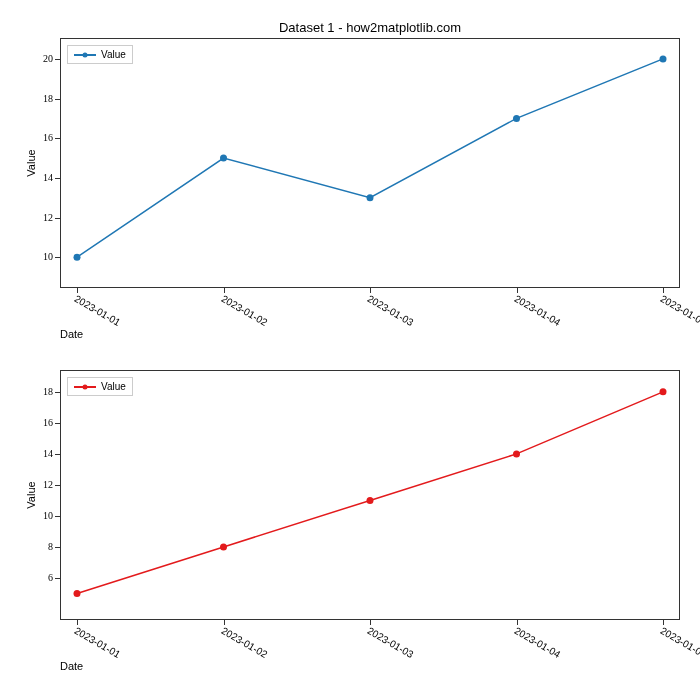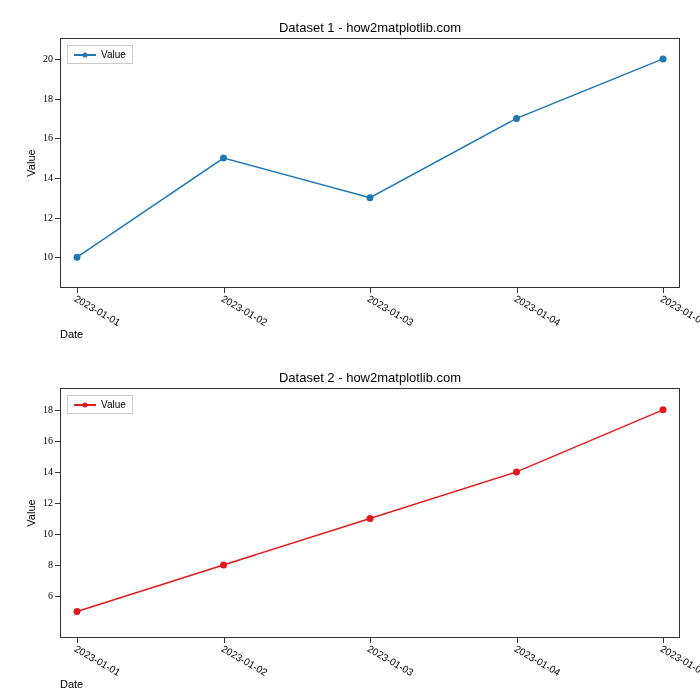--- a/index.html
+++ b/index.html
@@ -161,21 +161,20 @@
           <circle cx="162.5" cy="119.04347826086956" r="3.5" fill="#1f77b4"></circle>
           <circle cx="309" cy="158.69565217391303" r="3.5" fill="#1f77b4"></circle>
           <circle cx="455.5" cy="79.3913043478261" r="3.5" fill="#1f77b4"></circle>
           <circle cx="602" cy="19.913043478260864" r="3.5" fill="#1f77b4"></circle>
         </svg>
       </div>
     <div class="xlabel">Date</div>
   </div>
 
   <div class="subplot bottom">
-    <div class="title">Dataset 2 - how2matplotlib.com</div>
     <div class="plot-area">
       <div class="ylabel">Value</div>
       <div class="legend">
         <div class="legend-swatch" style="background:#e31a1c"></div>
         <span>Value</span>
       </div>
     <div class="ytick" style="top: 206.98px;">
           <span>6</span>
         </div>
         <div class="ytick" style="top: 175.959px;">

